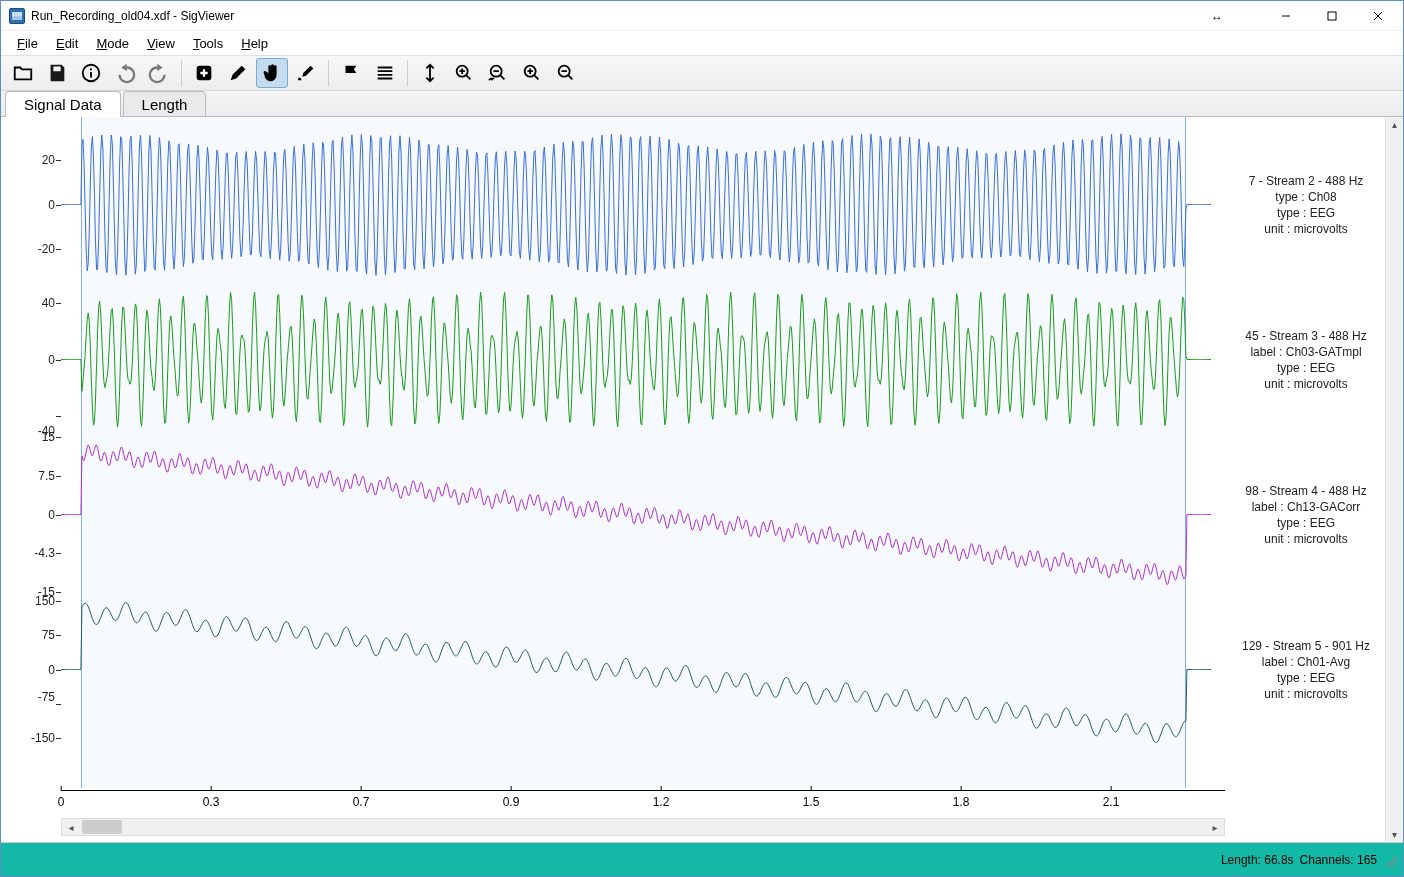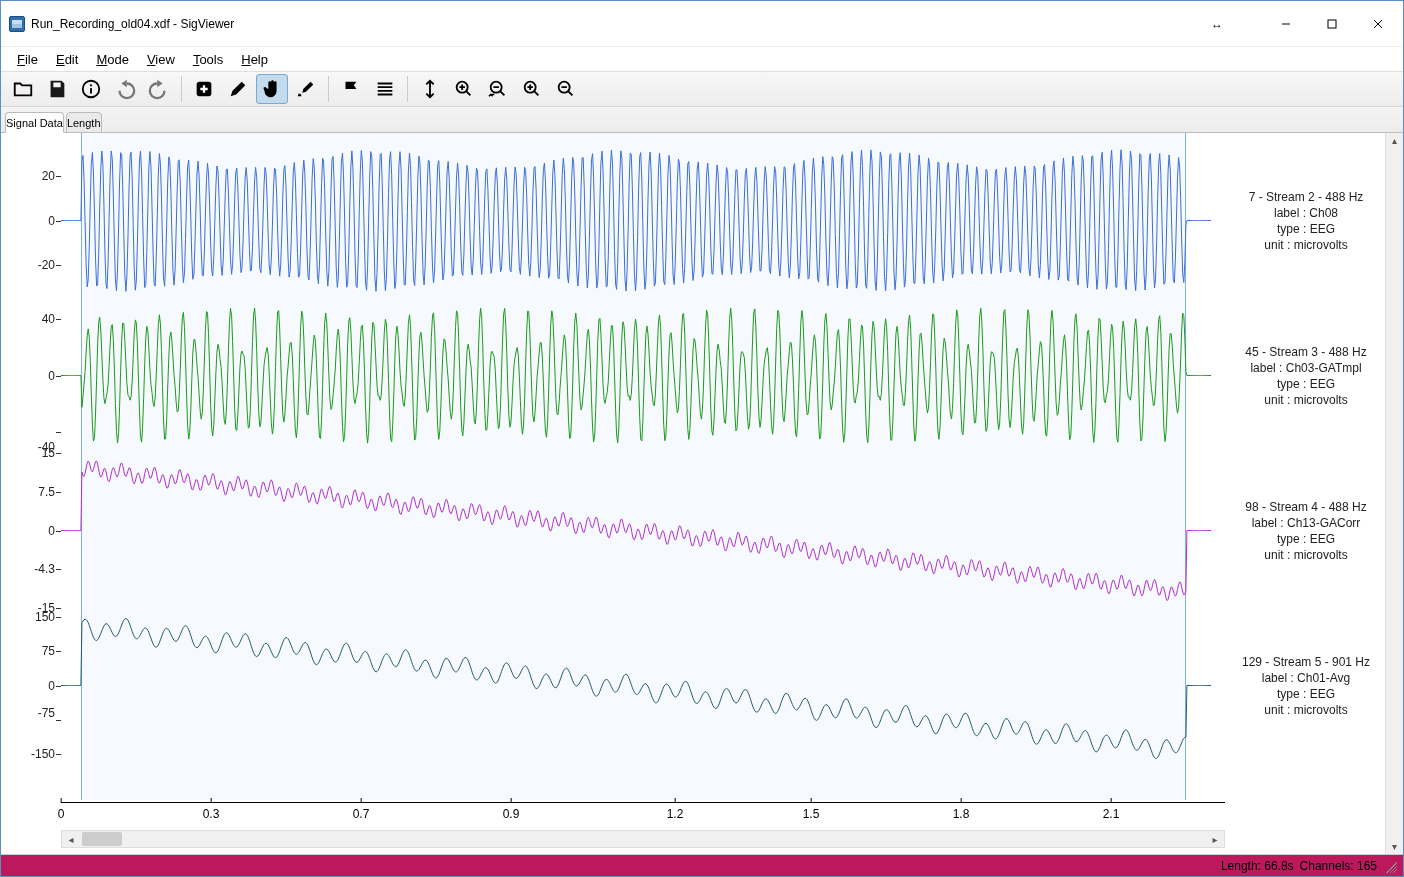--- a/index.html
+++ b/index.html
@@ -9,21 +9,21 @@
     background: #fff;
     width: 1404px;
     height: 877px;
     overflow: hidden;
     display: flex;
     flex-direction: column;
     border: 1px solid #5a8fc7;
   }
   
   .titlebar {
-    height: 46px;
+    height: 30px;
     background: #fff;
     display: flex;
     align-items: center;
     padding: 0 2px 0 8px;
     border-bottom: 1px solid #eee;
   }
   .titlebar .appicon {
     width: 16px; height: 16px;
     background: #2f6fb0;
     border: 1px solid #1a4d7a;
@@ -80,26 +80,26 @@
   
   .tabbar {
     height: 26px;
     background: linear-gradient(#f4f4f4,#ececec);
     border-bottom:1px solid #bbb;
     display:flex;
     align-items:flex-end;
     padding: 0 4px;
   }
   .tabbar .tab {
-    padding: 4px 0 3px;
+    padding: 4px 18px 3px;
     border:1px solid #bbb;
     border-top-left-radius:4px;
     border-top-right-radius:4px;
     margin-right: 2px;
-    font-size:11px;
+    font-size:15px;
     background:#eaeaea;
     position:relative;
     top:1px;
     margin-top:16px;
   }
   .tabbar .tab.active {
     background:#fff;
     border-bottom:1px solid #fff;
   }
 
@@ -142,23 +142,23 @@
     background:#f0f0f0; border:1px solid #ddd;
     display:flex;align-items:center;
   }
   .hscrollbar .arrow { width:18px;height:16px;display:flex;align-items:center;justify-content:center;font-size:10px;color:#555; }
   .hscrollbar .thumb { position:absolute; left:20px; width:40px; height:14px; top:1px; background:#cdcdcd; border-radius:2px; }
 
   .vscroll-col .varrow { font-size:10px;color:#555;}
 
   
   .statusbar {
-    height: 22px;
+    height: 34px;
     border-top:1px solid #ccc;
-    background:#be185d;
+    background:#14b8a6;
     display:flex;
     align-items:center;
     justify-content:flex-end;
     padding: 0 6px;
     font-size:12px;
     gap:6px;
   }
   .statusbar .grip {
     width:14px;height:14px;
     background:
@@ -359,21 +359,21 @@
         <svg width="1150" height="175" class="signal-svg" style="top: 320px;">
           <path d="M0.0 77.5 L1.0 77.5 L2.1 77.5 L3.1 77.5 L4.2 77.5 L5.2 77.5 L6.3 77.5 L7.3 77.5 L8.4 77.5 L9.4 77.5 L10.5 77.5 L11.5 77.5 L12.6 77.5 L13.6 77.5 L14.6 77.5 L15.7 77.5 L16.7 77.5 L17.8 77.5 L18.8 77.5 L19.9 77.5 L20.9 19.0 L22.0 22.7 L23.0 23.5 L24.1 20.5 L25.1 15.2 L26.2 10.2 L27.2 8.0 L28.3 9.7 L29.3 13.7 L30.3 17.6 L31.4 18.9 L32.4 16.6 L33.5 12.4 L34.5 8.7 L35.6 8.1 L36.6 11.2 L37.7 16.8 L38.7 21.9 L39.8 24.1 L40.8 22.8 L41.9 19.1 L42.9 15.9 L43.9 15.5 L45.0 18.5 L46.0 23.5 L47.1 27.7 L48.1 28.7 L49.2 26.0 L50.2 20.9 L51.3 16.3 L52.3 14.6 L53.4 16.4 L54.4 20.3 L55.5 23.5 L56.5 23.7 L57.6 20.4 L58.6 15.2 L59.6 11.0 L60.7 9.9 L61.7 12.7 L62.8 17.6 L63.8 22.0 L64.9 23.5 L65.9 21.5 L67.0 17.8 L68.0 14.9 L69.1 15.2 L70.1 19.0 L71.2 24.7 L72.2 29.4 L73.2 30.8 L74.3 28.5 L75.3 24.2 L76.4 20.6 L77.4 20.0 L78.5 22.6 L79.5 27.0 L80.6 30.2 L81.6 30.0 L82.7 26.3 L83.7 20.8 L84.8 16.3 L85.8 15.0 L86.9 17.4 L87.9 21.6 L88.9 25.0 L90.0 25.2 L91.0 22.2 L92.1 17.7 L93.1 14.5 L94.2 14.8 L95.2 18.7 L96.3 24.4 L97.3 28.9 L98.4 30.2 L99.4 28.1 L100.5 24.3 L101.5 21.7 L102.5 22.2 L103.6 26.0 L104.6 31.2 L105.7 34.9 L106.7 35.0 L107.8 31.6 L108.8 26.4 L109.9 22.4 L110.9 21.7 L112.0 24.3 L113.0 28.2 L114.1 30.8 L115.1 30.1 L116.2 26.0 L117.2 20.7 L118.2 17.0 L119.3 16.9 L120.3 20.4 L121.4 25.3 L122.4 29.1 L123.5 29.5 L124.5 26.8 L125.6 23.0 L126.6 20.7 L127.7 22.0 L128.7 26.5 L129.8 32.3 L130.8 36.3 L131.8 36.9 L132.9 33.9 L133.9 29.6 L135.0 26.7 L136.0 27.0 L137.1 30.4 L138.1 34.8 L139.2 37.4 L140.2 36.3 L141.3 31.9 L142.3 26.4 L143.4 22.6 L144.4 22.3 L145.5 25.3 L146.5 29.5 L147.5 32.1 L148.6 31.3 L149.6 27.6 L150.7 23.1 L151.7 20.5 L152.8 21.7 L153.8 26.3 L154.9 31.9 L155.9 35.7 L157.0 36.1 L158.0 33.3 L159.1 29.6 L160.1 27.7 L161.1 29.2 L162.2 33.7 L163.2 38.9 L164.3 41.9 L165.3 41.1 L166.4 37.0 L167.4 32.0 L168.5 28.8 L169.5 29.0 L170.6 32.2 L171.6 36.1 L172.7 38.0 L173.7 36.2 L174.7 31.6 L175.8 26.4 L176.8 23.4 L177.9 24.1 L178.9 28.1 L180.0 33.0 L181.0 35.9 L182.1 35.4 L183.1 32.1 L184.2 28.3 L185.2 26.8 L186.3 29.0 L187.3 34.1 L188.4 39.7 L189.4 43.1 L190.4 42.7 L191.5 39.2 L192.5 35.0 L193.6 33.0 L194.6 34.3 L195.7 38.3 L196.7 42.6 L197.8 44.4 L198.8 42.4 L199.9 37.5 L200.9 32.1 L202.0 29.1 L203.0 29.7 L204.0 33.2 L205.1 37.2 L206.1 39.0 L207.2 37.3 L208.2 33.0 L209.3 28.6 L210.3 26.8 L211.4 28.9 L212.4 33.9 L213.5 39.3 L214.5 42.3 L215.6 41.7 L216.6 38.5 L217.7 35.0 L218.7 33.9 L219.7 36.4 L220.8 41.4 L221.8 46.4 L222.9 48.6 L223.9 46.9 L225.0 42.5 L226.0 37.7 L227.1 35.4 L228.1 36.5 L229.2 40.2 L230.2 43.8 L231.3 44.8 L232.3 42.2 L233.3 37.1 L234.4 32.1 L235.4 29.9 L236.5 31.6 L237.5 36.0 L238.6 40.4 L239.6 42.5 L240.7 41.0 L241.7 37.3 L242.8 33.8 L243.8 33.1 L244.9 36.2 L245.9 41.7 L247.0 47.0 L248.0 49.5 L249.0 48.2 L250.1 44.4 L251.1 40.7 L252.2 39.5 L253.2 41.8 L254.3 46.2 L255.3 50.1 L256.4 51.1 L257.4 48.3 L258.5 43.0 L259.5 38.0 L260.6 35.9 L261.6 37.4 L262.6 41.2 L263.7 44.8 L264.7 45.6 L265.8 43.0 L266.8 38.3 L267.9 34.3 L268.9 33.4 L270.0 36.3 L271.0 41.6 L272.1 46.5 L273.1 48.6 L274.2 47.2 L275.2 43.6 L276.3 40.6 L277.3 40.4 L278.3 43.8 L279.4 49.1 L280.4 53.7 L281.5 55.0 L282.5 52.6 L283.6 47.9 L284.6 43.6 L285.7 42.2 L286.7 44.2 L287.8 48.2 L288.8 51.4 L289.9 51.5 L290.9 48.0 L291.9 42.6 L293.0 38.1 L294.0 36.8 L295.1 39.2 L296.1 43.8 L297.2 47.8 L298.2 48.8 L299.3 46.5 L300.3 42.5 L301.4 39.5 L302.4 39.7 L303.5 43.5 L304.5 49.3 L305.6 54.1 L306.6 55.7 L307.6 53.7 L308.7 49.7 L309.7 46.5 L310.8 46.3 L311.8 49.4 L312.9 54.1 L313.9 57.5 L315.0 57.6 L316.0 54.0 L317.1 48.6 L318.1 44.1 L319.2 42.9 L320.2 45.2 L321.2 49.2 L322.3 52.2 L323.3 52.0 L324.4 48.6 L325.4 43.7 L326.5 40.2 L327.5 40.2 L328.6 43.8 L329.6 49.2 L330.7 53.6 L331.7 54.7 L332.8 52.5 L333.8 48.8 L334.8 46.3 L335.9 47.1 L336.9 51.3 L338.0 56.8 L339.0 60.8 L340.1 61.3 L341.1 58.1 L342.2 53.3 L343.2 49.7 L344.3 49.3 L345.3 52.1 L346.4 56.2 L347.4 58.7 L348.5 57.9 L349.5 53.7 L350.5 48.2 L351.6 44.2 L352.6 43.8 L353.7 47.0 L354.7 51.6 L355.8 54.9 L356.8 54.9 L357.9 51.9 L358.9 47.7 L360.0 45.3 L361.0 46.5 L362.1 51.1 L363.1 56.8 L364.1 61.0 L365.2 61.7 L366.2 59.0 L367.3 55.0 L368.3 52.5 L369.4 53.2 L370.4 57.1 L371.5 61.8 L372.5 64.7 L373.6 63.8 L374.6 59.6 L375.7 54.2 L376.7 50.4 L377.8 50.1 L378.8 53.1 L379.8 57.1 L380.9 59.3 L381.9 58.2 L383.0 54.1 L384.0 49.2 L385.1 46.3 L386.1 47.2 L387.2 51.5 L388.2 56.8 L389.3 60.4 L390.3 60.6 L391.4 57.7 L392.4 54.0 L393.4 52.3 L394.5 54.1 L395.5 58.9 L396.6 64.3 L397.6 67.7 L398.7 67.2 L399.7 63.5 L400.8 58.8 L401.8 56.0 L402.9 56.6 L403.9 60.0 L405.0 64.0 L406.0 65.9 L407.1 64.1 L408.1 59.3 L409.1 53.8 L410.2 50.6 L411.2 51.1 L412.3 54.8 L413.3 59.3 L414.4 61.7 L415.4 60.8 L416.5 57.2 L417.5 53.1 L418.6 51.5 L419.6 53.5 L420.7 58.6 L421.7 64.3 L422.7 67.7 L423.8 67.4 L424.8 64.2 L425.9 60.4 L426.9 58.7 L428.0 60.5 L429.0 64.9 L430.1 69.5 L431.1 71.6 L432.2 69.8 L433.2 65.1 L434.3 59.9 L435.3 57.0 L436.4 57.6 L437.4 61.1 L438.4 64.8 L439.5 66.3 L440.5 64.2 L441.6 59.5 L442.6 54.8 L443.7 52.7 L444.7 54.5 L445.8 59.2 L446.8 64.2 L447.9 67.0 L448.9 66.2 L450.0 62.9 L451.0 59.4 L452.0 58.5 L453.1 61.2 L454.1 66.5 L455.2 71.8 L456.2 74.3 L457.3 73.0 L458.3 68.9 L459.4 64.5 L460.4 62.5 L461.5 64.0 L462.5 68.0 L463.6 71.7 L464.6 72.7 L465.7 70.0 L466.7 64.8 L467.7 59.7 L468.8 57.3 L469.8 58.7 L470.9 62.7 L471.9 66.8 L473.0 68.4 L474.0 66.5 L475.1 62.4 L476.1 58.7 L477.2 57.8 L478.2 60.8 L479.3 66.3 L480.3 71.6 L481.3 74.1 L482.4 73.0 L483.4 69.4 L484.5 65.9 L485.5 65.2 L486.6 67.8 L487.6 72.7 L488.7 77.0 L489.7 78.2 L490.8 75.6 L491.8 70.6 L492.9 65.8 L493.9 63.8 L494.9 65.3 L496.0 69.1 L497.0 72.4 L498.1 73.0 L499.1 70.0 L500.2 65.0 L501.2 60.6 L502.3 59.4 L503.3 62.0 L504.4 66.9 L505.4 71.5 L506.5 73.4 L507.5 71.7 L508.6 68.0 L509.6 65.0 L510.6 65.0 L511.7 68.6 L512.7 74.2 L513.8 79.0 L514.8 80.7 L515.9 78.5 L516.9 74.2 L518.0 70.3 L519.0 69.3 L520.1 71.7 L521.1 75.9 L522.2 79.2 L523.2 79.3 L524.2 75.8 L525.3 70.3 L526.3 65.7 L527.4 64.2 L528.4 66.4 L529.5 70.6 L530.5 74.2 L531.6 74.8 L532.6 72.1 L533.7 67.7 L534.7 64.4 L535.8 64.5 L536.8 68.2 L537.9 73.9 L538.9 78.6 L539.9 80.3 L541.0 78.3 L542.0 74.5 L543.1 71.7 L544.1 71.9 L545.2 75.4 L546.2 80.5 L547.3 84.3 L548.3 84.6 L549.4 81.3 L550.4 76.1 L551.5 71.9 L552.5 70.8 L553.5 73.1 L554.6 77.1 L555.6 79.9 L556.7 79.5 L557.7 75.7 L558.8 70.5 L559.8 66.6 L560.9 66.3 L561.9 69.6 L563.0 74.6 L564.0 78.6 L565.1 79.5 L566.1 77.0 L567.2 73.2 L568.2 70.8 L569.2 71.7 L570.3 76.0 L571.3 81.8 L572.4 86.0 L573.4 86.8 L574.5 84.0 L575.5 79.5 L576.6 76.3 L577.6 76.3 L578.7 79.5 L579.7 83.8 L580.8 86.5 L581.8 85.7 L582.8 81.5 L583.9 75.9 L584.9 71.9 L586.0 71.3 L587.0 74.2 L588.1 78.5 L589.1 81.4 L590.2 81.0 L591.2 77.5 L592.3 73.1 L593.3 70.4 L594.4 71.3 L595.4 75.7 L596.5 81.4 L597.5 85.5 L598.5 86.2 L599.6 83.6 L600.6 79.8 L601.7 77.6 L602.7 78.8 L603.8 83.0 L604.8 88.1 L605.9 91.3 L606.9 90.8 L608.0 86.8 L609.0 81.7 L610.1 78.2 L611.1 78.0 L612.1 81.0 L613.2 85.0 L614.2 87.1 L615.3 85.7 L616.3 81.2 L617.4 76.0 L618.4 72.8 L619.5 73.4 L620.5 77.3 L621.6 82.3 L622.6 85.5 L623.7 85.4 L624.7 82.3 L625.8 78.5 L626.8 76.8 L627.8 78.7 L628.9 83.6 L629.9 89.3 L631.0 92.8 L632.0 92.7 L633.1 89.3 L634.1 85.0 L635.2 82.6 L636.2 83.5 L637.3 87.3 L638.3 91.6 L639.4 93.6 L640.4 91.9 L641.4 87.1 L642.5 81.6 L643.5 78.3 L644.6 78.7 L645.6 82.1 L646.7 86.2 L647.7 88.3 L648.8 87.0 L649.8 82.9 L650.9 78.5 L651.9 76.6 L653.0 78.4 L654.0 83.4 L655.1 88.9 L656.1 92.2 L657.1 91.9 L658.2 88.8 L659.2 85.2 L660.3 83.8 L661.3 85.9 L662.4 90.7 L663.4 95.7 L664.5 98.1 L665.5 96.7 L666.6 92.3 L667.6 87.4 L668.7 84.7 L669.7 85.5 L670.7 89.0 L671.8 92.7 L672.8 94.0 L673.9 91.7 L674.9 86.7 L676.0 81.7 L677.0 79.3 L678.1 80.8 L679.1 85.1 L680.2 89.8 L681.2 92.2 L682.3 91.1 L683.3 87.5 L684.3 83.9 L685.4 83.0 L686.4 85.8 L687.5 91.2 L688.5 96.6 L689.6 99.4 L690.6 98.3 L691.7 94.5 L692.7 90.6 L693.8 89.0 L694.8 91.0 L695.9 95.2 L696.9 99.2 L698.0 100.4 L699.0 97.8 L700.0 92.6 L701.1 87.5 L702.1 85.0 L703.2 86.3 L704.2 90.1 L705.3 93.8 L706.3 95.0 L707.4 92.7 L708.4 88.2 L709.5 84.1 L710.5 83.0 L711.6 85.7 L712.6 91.0 L713.6 96.1 L714.7 98.6 L715.7 97.4 L716.8 93.9 L717.8 90.7 L718.9 90.2 L719.9 93.3 L721.0 98.5 L722.0 103.1 L723.1 104.7 L724.1 102.4 L725.2 97.7 L726.2 93.2 L727.3 91.4 L728.3 93.2 L729.3 97.0 L730.4 100.4 L731.4 100.7 L732.5 97.5 L733.5 92.2 L734.6 87.6 L735.6 86.1 L736.7 88.3 L737.7 92.9 L738.8 97.1 L739.8 98.6 L740.9 96.6 L741.9 92.7 L742.9 89.5 L744.0 89.5 L745.0 93.1 L746.1 98.8 L747.1 103.8 L748.2 105.7 L749.2 103.8 L750.3 99.8 L751.3 96.3 L752.4 95.7 L753.4 98.5 L754.5 103.1 L755.5 106.7 L756.6 107.0 L757.6 103.6 L758.6 98.2 L759.7 93.5 L760.7 92.0 L761.8 94.0 L762.8 98.1 L763.9 101.3 L764.9 101.5 L766.0 98.4 L767.0 93.6 L768.1 90.0 L769.1 89.7 L770.2 93.2 L771.2 98.7 L772.2 103.3 L773.3 104.7 L774.3 102.8 L775.4 99.1 L776.4 96.4 L777.5 96.9 L778.5 100.7 L779.6 106.2 L780.6 110.3 L781.7 111.0 L782.7 108.0 L783.8 103.1 L784.8 99.2 L785.9 98.4 L786.9 101.0 L787.9 105.0 L789.0 107.8 L790.0 107.2 L791.1 103.2 L792.1 97.8 L793.2 93.7 L794.2 93.0 L795.3 96.0 L796.3 100.7 L797.4 104.3 L798.4 104.7 L799.5 102.0 L800.5 97.9 L801.5 95.3 L802.6 96.2 L803.6 100.6 L804.7 106.4 L805.7 110.8 L806.8 111.7 L807.8 109.2 L808.9 105.1 L809.9 102.3 L811.0 102.7 L812.0 106.3 L813.1 110.9 L814.1 113.9 L815.2 113.3 L816.2 109.2 L817.2 103.7 L818.3 99.7 L819.3 99.2 L820.4 101.9 L821.4 106.0 L822.5 108.5 L823.5 107.8 L824.6 103.9 L825.6 99.0 L826.7 96.0 L827.7 96.7 L828.8 100.8 L829.8 106.3 L830.8 110.1 L831.9 110.7 L832.9 108.0 L834.0 104.3 L835.0 102.3 L836.1 103.8 L837.1 108.3 L838.2 113.8 L839.2 117.3 L840.3 117.0 L841.3 113.4 L842.4 108.6 L843.4 105.5 L844.4 105.7 L845.5 108.9 L846.5 112.9 L847.6 115.0 L848.6 113.5 L849.7 108.8 L850.7 103.4 L851.8 100.0 L852.8 100.3 L853.9 103.8 L854.9 108.4 L856.0 111.2 L857.0 110.7 L858.1 107.3 L859.1 103.2 L860.1 101.4 L861.2 103.2 L862.2 108.2 L863.3 113.9 L864.3 117.5 L865.4 117.5 L866.4 114.4 L867.5 110.5 L868.5 108.4 L869.6 109.8 L870.6 114.0 L871.7 118.6 L872.7 120.9 L873.7 119.4 L874.8 114.8 L875.8 109.4 L876.9 106.2 L877.9 106.6 L879.0 109.9 L880.0 113.8 L881.1 115.5 L882.1 113.8 L883.2 109.3 L884.2 104.6 L885.3 102.3 L886.3 103.9 L887.4 108.5 L888.4 113.7 L889.4 116.8 L890.5 116.4 L891.5 113.2 L892.6 109.6 L893.6 108.5 L894.7 110.9 L895.7 116.0 L896.8 121.2 L897.8 124.0 L898.9 122.9 L899.9 118.8 L901.0 114.3 L902.0 111.9 L903.0 113.1 L904.1 116.8 L905.1 120.7 L906.2 121.9 L907.2 119.5 L908.3 114.4 L909.3 109.2 L910.4 106.5 L911.4 107.7 L912.5 111.7 L913.5 116.0 L914.6 118.0 L915.6 116.4 L916.7 112.5 L917.7 108.7 L918.7 107.7 L919.8 110.4 L920.8 115.8 L921.9 121.2 L922.9 124.0 L924.0 123.1 L925.0 119.6 L926.1 116.0 L927.1 114.8 L928.2 117.2 L929.2 121.9 L930.3 126.2 L931.3 127.7 L932.3 125.3 L933.4 120.3 L934.4 115.3 L935.5 112.9 L936.5 114.2 L937.6 117.9 L938.6 121.4 L939.7 122.3 L940.7 119.6 L941.8 114.7 L942.8 110.3 L943.9 108.9 L944.9 111.3 L946.0 116.2 L947.0 121.1 L948.0 123.2 L949.1 121.9 L950.1 118.3 L951.2 115.2 L952.2 114.9 L953.3 118.1 L954.3 123.6 L955.4 128.6 L956.4 130.4 L957.5 128.5 L958.5 124.1 L959.6 120.0 L960.6 118.7 L961.6 120.7 L962.7 124.8 L963.7 128.2 L964.8 128.6 L965.8 125.4 L966.9 119.9 L967.9 115.1 L969.0 113.4 L970.0 115.4 L971.1 119.6 L972.1 123.4 L973.2 124.4 L974.2 122.0 L975.3 117.8 L976.3 114.4 L977.3 114.2 L978.4 117.7 L979.4 123.4 L980.5 128.4 L981.5 130.3 L982.6 128.6 L983.6 124.8 L984.7 121.7 L985.7 121.5 L986.8 124.7 L987.8 129.7 L988.9 133.6 L989.9 134.1 L990.9 131.0 L992.0 125.8 L993.0 121.3 L994.1 119.9 L995.1 122.0 L996.2 125.9 L997.2 128.9 L998.3 128.8 L999.3 125.3 L1000.4 120.2 L1001.4 116.2 L1002.5 115.7 L1003.5 118.8 L1004.5 123.9 L1005.6 128.2 L1006.6 129.4 L1007.7 127.3 L1008.7 123.5 L1009.8 120.9 L1010.8 121.5 L1011.9 125.6 L1012.9 131.3 L1014.0 135.7 L1015.0 136.7 L1016.1 134.0 L1017.1 129.5 L1018.2 126.0 L1019.2 125.6 L1020.2 128.5 L1021.3 132.7 L1022.3 135.6 L1023.4 135.1 L1024.4 131.1 L1025.5 125.5 L1026.5 121.2 L1027.6 120.4 L1028.6 123.1 L1029.7 127.5 L1030.7 130.7 L1031.8 130.7 L1032.8 127.5 L1033.8 123.1 L1034.9 120.3 L1035.9 121.0 L1037.0 125.2 L1038.0 131.0 L1039.1 135.3 L1040.1 136.3 L1041.2 133.8 L1042.2 130.0 L1043.3 127.6 L1044.3 128.4 L1045.4 132.3 L1046.4 137.4 L1047.5 140.7 L1048.5 140.4 L1049.5 136.6 L1050.6 131.3 L1051.6 127.5 L1052.7 127.1 L1053.7 129.9 L1054.8 133.8 L1055.8 136.2 L1056.9 135.1 L1057.9 130.9 L1059.0 125.7 L1060.0 122.4 L1061.1 122.7 L1062.1 126.5 L1063.1 131.6 L1064.2 135.1 L1065.2 135.4 L1066.3 132.5 L1067.3 128.7 L1068.4 126.8 L1069.4 128.4 L1070.5 133.1 L1071.5 138.8 L1072.6 142.5 L1073.6 142.6 L1074.7 139.3 L1075.7 134.9 L1076.8 132.2 L1077.8 132.8 L1078.8 136.3 L1079.9 140.6 L1080.9 142.8 L1082.0 141.3 L1083.0 136.7 L1084.1 131.2 L1085.1 127.6 L1086.2 127.7 L1087.2 131.0 L1088.3 135.3 L1089.3 137.7 L1090.4 136.7 L1091.4 132.9 L1092.4 128.5 L1093.5 126.4 L1094.5 128.0 L1095.6 132.8 L1096.6 138.4 L1097.7 142.0 L1098.7 142.0 L1099.8 139.0 L1100.8 135.3 L1101.9 133.7 L1102.9 135.5 L1104.0 140.0 L1105.0 145.0 L1106.1 147.6 L1107.1 146.4 L1108.1 142.0 L1109.2 137.0 L1110.2 134.0 L1111.3 134.5 L1112.3 137.8 L1113.4 141.6 L1114.4 143.2 L1115.5 141.2 L1116.5 136.4 L1117.6 131.4 L1118.6 128.8 L1119.7 130.0 L1120.7 134.3 L1121.7 139.1 L1122.8 141.9 L1123.8 141.1 L1124.9 137.7 L1125.9 77.5 L1127.0 77.5 L1128.0 77.5 L1129.1 77.5 L1130.1 77.5 L1131.2 77.5 L1132.2 77.5 L1133.3 77.5 L1134.3 77.5 L1135.4 77.5 L1136.4 77.5 L1137.4 77.5 L1138.5 77.5 L1139.5 77.5 L1140.6 77.5 L1141.6 77.5 L1142.7 77.5 L1143.7 77.5 L1144.8 77.5 L1145.8 77.5 L1146.9 77.5 L1147.9 77.5 L1149.0 77.5 L1150.0 77.5 " fill="none" stroke="#b030d0" stroke-width="1"></path>
         </svg>
         <svg width="1150" height="175" class="signal-svg" style="top: 475px;">
           <path d="M0.0 77.5 L1.0 77.5 L2.1 77.5 L3.1 77.5 L4.2 77.5 L5.2 77.5 L6.3 77.5 L7.3 77.5 L8.4 77.5 L9.4 77.5 L10.5 77.5 L11.5 77.5 L12.6 77.5 L13.6 77.5 L14.6 77.5 L15.7 77.5 L16.7 77.5 L17.8 77.5 L18.8 77.5 L19.9 77.5 L20.9 14.7 L22.0 13.0 L23.0 11.7 L24.1 11.2 L25.1 11.5 L26.2 12.7 L27.2 14.6 L28.3 17.3 L29.3 20.3 L30.3 23.5 L31.4 26.6 L32.4 29.2 L33.5 31.2 L34.5 32.3 L35.6 32.5 L36.6 31.8 L37.7 30.2 L38.7 28.0 L39.8 25.4 L40.8 22.7 L41.9 20.1 L42.9 18.0 L43.9 16.5 L45.0 15.7 L46.0 15.8 L47.1 16.8 L48.1 18.3 L49.2 20.4 L50.2 22.7 L51.3 24.8 L52.3 26.7 L53.4 28.0 L54.4 28.5 L55.5 28.2 L56.5 27.0 L57.6 25.1 L58.6 22.6 L59.6 19.8 L60.7 17.0 L61.7 14.4 L62.8 12.3 L63.8 10.9 L64.9 10.5 L65.9 11.0 L67.0 12.3 L68.0 14.5 L69.1 17.2 L70.1 20.3 L71.2 23.3 L72.2 26.1 L73.2 28.4 L74.3 30.0 L75.3 30.8 L76.4 30.7 L77.4 29.8 L78.5 28.3 L79.5 26.4 L80.6 24.4 L81.6 22.5 L82.7 21.0 L83.7 20.1 L84.8 20.1 L85.8 20.8 L86.9 22.4 L87.9 24.6 L88.9 27.4 L90.0 30.3 L91.0 33.2 L92.1 35.8 L93.1 37.8 L94.2 38.9 L95.2 39.2 L96.3 38.5 L97.3 37.0 L98.4 34.7 L99.4 31.9 L100.5 29.0 L101.5 26.1 L102.5 23.6 L103.6 21.7 L104.6 20.6 L105.7 20.3 L106.7 20.9 L107.8 22.2 L108.8 24.1 L109.9 26.3 L110.9 28.6 L112.0 30.7 L113.0 32.3 L114.1 33.2 L115.1 33.3 L116.2 32.6 L117.2 31.2 L118.2 29.1 L119.3 26.6 L120.3 24.0 L121.4 21.5 L122.4 19.5 L123.5 18.2 L124.5 17.7 L125.6 18.1 L126.6 19.4 L127.7 21.6 L128.7 24.3 L129.8 27.5 L130.8 30.8 L131.8 33.9 L132.9 36.5 L133.9 38.4 L135.0 39.5 L136.0 39.7 L137.1 39.1 L138.1 37.8 L139.2 35.9 L140.2 33.8 L141.3 31.7 L142.3 29.9 L143.4 28.7 L144.4 28.1 L145.5 28.4 L146.5 29.5 L147.5 31.3 L148.6 33.6 L149.6 36.3 L150.7 38.9 L151.7 41.4 L152.8 43.3 L153.8 44.5 L154.9 44.8 L155.9 44.2 L157.0 42.8 L158.0 40.5 L159.1 37.7 L160.1 34.7 L161.1 31.6 L162.2 28.9 L163.2 26.7 L164.3 25.3 L165.3 24.7 L166.4 25.0 L167.4 26.2 L168.5 28.0 L169.5 30.3 L170.6 32.8 L171.6 35.1 L172.7 37.1 L173.7 38.5 L174.7 39.2 L175.8 39.0 L176.8 38.0 L177.9 36.4 L178.9 34.3 L180.0 32.0 L181.0 29.7 L182.1 27.7 L183.1 26.4 L184.2 25.8 L185.2 26.1 L186.3 27.3 L187.3 29.3 L188.4 32.1 L189.4 35.2 L190.4 38.6 L191.5 41.8 L192.5 44.6 L193.6 46.8 L194.6 48.1 L195.7 48.5 L196.7 48.1 L197.8 46.8 L198.8 45.0 L199.9 42.7 L200.9 40.4 L202.0 38.2 L203.0 36.5 L204.0 35.5 L205.1 35.2 L206.1 35.7 L207.2 37.0 L208.2 38.9 L209.3 41.2 L210.3 43.7 L211.4 46.0 L212.4 47.9 L213.5 49.2 L214.5 49.7 L215.6 49.2 L216.6 47.9 L217.7 45.8 L218.7 43.2 L219.7 40.1 L220.8 37.1 L221.8 34.2 L222.9 31.9 L223.9 30.3 L225.0 29.6 L226.0 29.7 L227.1 30.8 L228.1 32.6 L229.2 35.0 L230.2 37.7 L231.3 40.4 L232.3 42.8 L233.3 44.6 L234.4 45.8 L235.4 46.2 L236.5 45.8 L237.5 44.6 L238.6 42.9 L239.6 40.8 L240.7 38.7 L241.7 36.8 L242.8 35.4 L243.8 34.6 L244.9 34.7 L245.9 35.7 L247.0 37.5 L248.0 40.0 L249.0 43.1 L250.1 46.3 L251.1 49.5 L252.2 52.4 L253.2 54.7 L254.3 56.1 L255.3 56.7 L256.4 56.3 L257.4 55.1 L258.5 53.1 L259.5 50.7 L260.6 48.1 L261.6 45.6 L262.6 43.5 L263.7 41.9 L264.7 41.1 L265.8 41.1 L266.8 41.9 L267.9 43.4 L268.9 45.4 L270.0 47.7 L271.0 50.0 L272.1 51.9 L273.1 53.4 L274.2 54.1 L275.2 53.9 L276.3 52.9 L277.3 51.1 L278.3 48.7 L279.4 45.8 L280.4 42.9 L281.5 40.1 L282.5 37.7 L283.6 36.0 L284.6 35.2 L285.7 35.3 L286.7 36.4 L287.8 38.2 L288.8 40.7 L289.9 43.6 L290.9 46.5 L291.9 49.3 L293.0 51.6 L294.0 53.3 L295.1 54.2 L296.1 54.2 L297.2 53.5 L298.2 52.1 L299.3 50.3 L300.3 48.2 L301.4 46.3 L302.4 44.7 L303.5 43.7 L304.5 43.5 L305.6 44.1 L306.6 45.6 L307.6 47.8 L308.7 50.5 L309.7 53.6 L310.8 56.7 L311.8 59.5 L312.9 61.7 L313.9 63.2 L315.0 63.9 L316.0 63.5 L317.1 62.3 L318.1 60.3 L319.2 57.8 L320.2 55.0 L321.2 52.1 L322.3 49.6 L323.3 47.6 L324.4 46.3 L325.4 45.9 L326.5 46.3 L327.5 47.4 L328.6 49.2 L329.6 51.4 L330.7 53.6 L331.7 55.7 L332.8 57.4 L333.8 58.4 L334.8 58.7 L335.9 58.1 L336.9 56.7 L338.0 54.6 L339.0 52.1 L340.1 49.3 L341.1 46.7 L342.2 44.4 L343.2 42.7 L344.3 41.9 L345.3 41.9 L346.4 42.9 L347.4 44.8 L348.5 47.3 L349.5 50.3 L350.5 53.5 L351.6 56.6 L352.6 59.3 L353.7 61.4 L354.7 62.7 L355.8 63.1 L356.8 62.7 L357.9 61.6 L358.9 59.9 L360.0 57.8 L361.0 55.8 L362.1 54.0 L363.1 52.7 L364.1 52.1 L365.2 52.2 L366.2 53.2 L367.3 55.0 L368.3 57.4 L369.4 60.1 L370.4 62.9 L371.5 65.6 L372.5 67.8 L373.6 69.3 L374.6 70.0 L375.7 69.7 L376.7 68.5 L377.8 66.5 L378.8 64.0 L379.8 61.0 L380.9 58.0 L381.9 55.1 L383.0 52.8 L384.0 51.2 L385.1 50.4 L386.1 50.5 L387.2 51.4 L388.2 53.0 L389.3 55.1 L390.3 57.5 L391.4 59.8 L392.4 61.8 L393.4 63.2 L394.5 63.9 L395.5 63.8 L396.6 62.9 L397.6 61.3 L398.7 59.2 L399.7 56.7 L400.8 54.3 L401.8 52.1 L402.9 50.5 L403.9 49.6 L405.0 49.6 L406.0 50.5 L407.1 52.3 L408.1 54.8 L409.1 57.8 L410.2 61.1 L411.2 64.4 L412.3 67.3 L413.3 69.7 L414.4 71.3 L415.4 72.0 L416.5 71.8 L417.5 70.8 L418.6 69.2 L419.6 67.1 L420.7 64.9 L421.7 62.8 L422.7 61.1 L423.8 60.0 L424.8 59.6 L425.9 60.1 L426.9 61.4 L428.0 63.3 L429.0 65.6 L430.1 68.2 L431.1 70.7 L432.2 72.8 L433.2 74.4 L434.3 75.1 L435.3 75.0 L436.4 73.9 L437.4 72.1 L438.4 69.5 L439.5 66.5 L440.5 63.4 L441.6 60.5 L442.6 58.0 L443.7 56.1 L444.7 55.1 L445.8 54.9 L446.8 55.7 L447.9 57.3 L448.9 59.4 L450.0 61.9 L451.0 64.5 L452.0 66.8 L453.1 68.7 L454.1 69.9 L455.2 70.4 L456.2 70.0 L457.3 68.9 L458.3 67.2 L459.4 65.1 L460.4 62.8 L461.5 60.8 L462.5 59.1 L463.6 58.2 L464.6 58.0 L465.7 58.7 L466.7 60.4 L467.7 62.7 L468.8 65.7 L469.8 69.0 L470.9 72.3 L471.9 75.3 L473.0 77.8 L474.0 79.6 L475.1 80.5 L476.1 80.4 L477.2 79.5 L478.2 77.9 L479.3 75.7 L480.3 73.2 L481.3 70.8 L482.4 68.7 L483.4 67.1 L484.5 66.2 L485.5 66.1 L486.6 66.9 L487.6 68.3 L488.7 70.3 L489.7 72.6 L490.8 75.0 L491.8 77.1 L492.9 78.7 L493.9 79.6 L494.9 79.7 L496.0 78.8 L497.0 77.2 L498.1 74.8 L499.1 72.0 L500.2 69.0 L501.2 66.0 L502.3 63.4 L503.3 61.5 L504.4 60.3 L505.4 60.1 L506.5 60.8 L507.5 62.3 L508.6 64.5 L509.6 67.2 L510.6 70.0 L511.7 72.8 L512.7 75.1 L513.8 76.8 L514.8 77.8 L515.9 78.0 L516.9 77.3 L518.0 76.0 L519.0 74.2 L520.1 72.1 L521.1 70.1 L522.2 68.4 L523.2 67.3 L524.2 66.9 L525.3 67.3 L526.3 68.7 L527.4 70.8 L528.4 73.5 L529.5 76.6 L530.5 79.8 L531.6 82.8 L532.6 85.3 L533.7 87.1 L534.7 88.1 L535.8 88.2 L536.8 87.3 L537.9 85.6 L538.9 83.3 L539.9 80.6 L541.0 77.9 L542.0 75.4 L543.1 73.3 L544.1 72.0 L545.2 71.4 L546.2 71.6 L547.3 72.7 L548.3 74.4 L549.4 76.5 L550.4 78.7 L551.5 80.9 L552.5 82.7 L553.5 83.8 L554.6 84.2 L555.6 83.7 L556.7 82.4 L557.7 80.4 L558.8 77.8 L559.8 75.0 L560.9 72.2 L561.9 69.7 L563.0 67.7 L564.0 66.5 L565.1 66.2 L566.1 66.8 L567.2 68.4 L568.2 70.6 L569.2 73.4 L570.3 76.5 L571.3 79.6 L572.4 82.3 L573.4 84.5 L574.5 85.9 L575.5 86.5 L576.6 86.3 L577.6 85.3 L578.7 83.7 L579.7 81.7 L580.8 79.7 L581.8 77.9 L582.8 76.5 L583.9 75.8 L584.9 75.8 L586.0 76.7 L587.0 78.4 L588.1 80.8 L589.1 83.6 L590.2 86.6 L591.2 89.4 L592.3 91.9 L593.3 93.7 L594.4 94.7 L595.4 94.8 L596.5 94.0 L597.5 92.3 L598.5 89.9 L599.6 87.1 L600.6 84.2 L601.7 81.3 L602.7 78.9 L603.8 77.1 L604.8 76.1 L605.9 76.0 L606.9 76.7 L608.0 78.2 L609.0 80.1 L610.1 82.4 L611.1 84.7 L612.1 86.7 L613.2 88.2 L614.2 89.0 L615.3 89.0 L616.3 88.1 L617.4 86.5 L618.4 84.4 L619.5 81.8 L620.5 79.2 L621.6 76.8 L622.6 74.9 L623.7 73.7 L624.7 73.4 L625.8 73.9 L626.8 75.4 L627.8 77.7 L628.9 80.6 L629.9 83.8 L631.0 87.0 L632.0 90.1 L633.1 92.6 L634.1 94.4 L635.2 95.3 L636.2 95.4 L637.3 94.6 L638.3 93.2 L639.4 91.3 L640.4 89.1 L641.4 87.1 L642.5 85.4 L643.5 84.2 L644.6 83.8 L645.6 84.2 L646.7 85.4 L647.7 87.3 L648.8 89.7 L649.8 92.4 L650.9 95.1 L651.9 97.5 L653.0 99.3 L654.0 100.3 L655.1 100.5 L656.1 99.7 L657.1 98.1 L658.2 95.8 L659.2 92.9 L660.3 89.8 L661.3 86.8 L662.4 84.2 L663.4 82.1 L664.5 80.8 L665.5 80.4 L666.6 80.9 L667.6 82.2 L668.7 84.1 L669.7 86.4 L670.7 88.9 L671.8 91.2 L672.8 93.1 L673.9 94.4 L674.9 94.9 L676.0 94.6 L677.0 93.5 L678.1 91.8 L679.1 89.6 L680.2 87.3 L681.2 85.0 L682.3 83.2 L683.3 81.9 L684.3 81.5 L685.4 81.9 L686.4 83.3 L687.5 85.5 L688.5 88.3 L689.6 91.5 L690.6 94.9 L691.7 98.0 L692.7 100.7 L693.8 102.8 L694.8 103.9 L695.9 104.2 L696.9 103.6 L698.0 102.2 L699.0 100.3 L700.0 98.0 L701.1 95.7 L702.1 93.6 L703.2 92.0 L704.2 91.0 L705.3 90.9 L706.3 91.6 L707.4 93.0 L708.4 95.0 L709.5 97.3 L710.5 99.8 L711.6 102.1 L712.6 103.9 L713.6 105.0 L714.7 105.4 L715.7 104.8 L716.8 103.3 L717.8 101.1 L718.9 98.4 L719.9 95.3 L721.0 92.2 L722.0 89.5 L723.1 87.3 L724.1 85.8 L725.2 85.2 L726.2 85.6 L727.3 86.8 L728.3 88.7 L729.3 91.2 L730.4 93.9 L731.4 96.5 L732.5 98.8 L733.5 100.6 L734.6 101.6 L735.6 101.9 L736.7 101.3 L737.7 100.0 L738.8 98.2 L739.8 96.1 L740.9 94.0 L741.9 92.2 L742.9 90.9 L744.0 90.3 L745.0 90.5 L746.1 91.6 L747.1 93.6 L748.2 96.2 L749.2 99.3 L750.3 102.6 L751.3 105.8 L752.4 108.5 L753.4 110.7 L754.5 112.0 L755.5 112.4 L756.6 111.8 L757.6 110.5 L758.6 108.4 L759.7 106.0 L760.7 103.4 L761.8 100.9 L762.8 98.8 L763.9 97.4 L764.9 96.7 L766.0 96.9 L767.0 97.8 L768.1 99.4 L769.1 101.5 L770.2 103.8 L771.2 106.0 L772.2 107.9 L773.3 109.2 L774.3 109.8 L775.4 109.5 L776.4 108.3 L777.5 106.4 L778.5 103.9 L779.6 101.0 L780.6 98.0 L781.7 95.3 L782.7 93.0 L783.8 91.5 L784.8 90.9 L785.9 91.1 L786.9 92.3 L787.9 94.3 L789.0 96.9 L790.0 99.8 L791.1 102.7 L792.1 105.5 L793.2 107.7 L794.2 109.2 L795.3 110.0 L796.3 109.9 L797.4 109.0 L798.4 107.5 L799.5 105.6 L800.5 103.6 L801.5 101.7 L802.6 100.2 L803.6 99.3 L804.7 99.3 L805.7 100.0 L806.8 101.6 L807.8 103.9 L808.9 106.8 L809.9 109.8 L811.0 112.9 L812.0 115.6 L813.1 117.7 L814.1 119.1 L815.2 119.6 L816.2 119.1 L817.2 117.7 L818.3 115.6 L819.3 113.0 L820.4 110.2 L821.4 107.4 L822.5 104.9 L823.5 103.0 L824.6 101.9 L825.6 101.6 L826.7 102.1 L827.7 103.4 L828.8 105.3 L829.8 107.5 L830.8 109.7 L831.9 111.8 L832.9 113.3 L834.0 114.2 L835.0 114.3 L836.1 113.6 L837.1 112.1 L838.2 109.9 L839.2 107.3 L840.3 104.6 L841.3 101.9 L842.4 99.8 L843.4 98.2 L844.4 97.5 L845.5 97.7 L846.5 98.9 L847.6 100.9 L848.6 103.5 L849.7 106.6 L850.7 109.8 L851.8 112.8 L852.8 115.4 L853.9 117.4 L854.9 118.5 L856.0 118.8 L857.0 118.3 L858.1 117.0 L859.1 115.2 L860.1 113.2 L861.2 111.2 L862.2 109.4 L863.3 108.2 L864.3 107.7 L865.4 108.0 L866.4 109.2 L867.5 111.1 L868.5 113.5 L869.6 116.3 L870.6 119.1 L871.7 121.7 L872.7 123.8 L873.7 125.2 L874.8 125.7 L875.8 125.3 L876.9 123.9 L877.9 121.8 L879.0 119.2 L880.0 116.2 L881.1 113.1 L882.1 110.4 L883.2 108.2 L884.2 106.7 L885.3 106.0 L886.3 106.3 L887.4 107.3 L888.4 109.1 L889.4 111.2 L890.5 113.6 L891.5 115.9 L892.6 117.8 L893.6 119.1 L894.7 119.7 L895.7 119.4 L896.8 118.4 L897.8 116.7 L898.9 114.5 L899.9 112.0 L901.0 109.6 L902.0 107.5 L903.0 106.0 L904.1 105.2 L905.1 105.4 L906.2 106.4 L907.2 108.4 L908.3 111.0 L909.3 114.1 L910.4 117.4 L911.4 120.6 L912.5 123.5 L913.5 125.7 L914.6 127.2 L915.6 127.7 L916.7 127.4 L917.7 126.3 L918.7 124.6 L919.8 122.4 L920.8 120.2 L921.9 118.2 L922.9 116.5 L924.0 115.6 L925.0 115.4 L926.1 116.0 L927.1 117.4 L928.2 119.4 L929.2 121.8 L930.3 124.4 L931.3 126.8 L932.3 128.9 L933.4 130.3 L934.4 130.9 L935.5 130.6 L936.5 129.4 L937.6 127.3 L938.6 124.7 L939.7 121.7 L940.7 118.6 L941.8 115.7 L942.8 113.3 L943.9 111.5 L944.9 110.7 L946.0 110.7 L947.0 111.6 L948.0 113.3 L949.1 115.5 L950.1 118.0 L951.2 120.6 L952.2 122.9 L953.3 124.7 L954.3 125.8 L955.4 126.1 L956.4 125.6 L957.5 124.3 L958.5 122.5 L959.6 120.4 L960.6 118.2 L961.6 116.1 L962.7 114.6 L963.7 113.8 L964.8 113.8 L965.8 114.7 L966.9 116.4 L967.9 118.9 L969.0 121.9 L970.0 125.2 L971.1 128.5 L972.1 131.5 L973.2 133.9 L974.2 135.5 L975.3 136.2 L976.3 136.0 L977.3 135.0 L978.4 133.2 L979.4 131.0 L980.5 128.5 L981.5 126.1 L982.6 124.1 L983.6 122.6 L984.7 121.8 L985.7 121.9 L986.8 122.8 L987.8 124.3 L988.9 126.4 L989.9 128.7 L990.9 131.1 L992.0 133.1 L993.0 134.6 L994.1 135.4 L995.1 135.3 L996.2 134.3 L997.2 132.5 L998.3 130.1 L999.3 127.2 L1000.4 124.2 L1001.4 121.2 L1002.5 118.8 L1003.5 116.9 L1004.5 115.9 L1005.6 115.8 L1006.6 116.7 L1007.7 118.3 L1008.7 120.7 L1009.8 123.4 L1010.8 126.2 L1011.9 128.9 L1012.9 131.1 L1014.0 132.8 L1015.0 133.6 L1016.1 133.6 L1017.1 132.8 L1018.2 131.4 L1019.2 129.5 L1020.2 127.5 L1021.3 125.5 L1022.3 123.9 L1023.4 122.8 L1024.4 122.6 L1025.5 123.2 L1026.5 124.7 L1027.6 126.9 L1028.6 129.7 L1029.7 132.8 L1030.7 136.0 L1031.8 138.9 L1032.8 141.4 L1033.8 143.1 L1034.9 143.9 L1035.9 143.8 L1037.0 142.7 L1038.0 140.9 L1039.1 138.6 L1040.1 135.9 L1041.2 133.1 L1042.2 130.7 L1043.3 128.7 L1044.3 127.5 L1045.4 127.1 L1046.4 127.5 L1047.5 128.6 L1048.5 130.4 L1049.5 132.6 L1050.6 134.8 L1051.6 136.9 L1052.7 138.6 L1053.7 139.6 L1054.8 139.9 L1055.8 139.2 L1056.9 137.8 L1057.9 135.7 L1059.0 133.1 L1060.0 130.2 L1061.1 127.4 L1062.1 125.0 L1063.1 123.1 L1064.2 122.1 L1065.2 121.9 L1066.3 122.7 L1067.3 124.4 L1068.4 126.8 L1069.4 129.7 L1070.5 132.7 L1071.5 135.8 L1072.6 138.4 L1073.6 140.5 L1074.7 141.8 L1075.7 142.2 L1076.8 141.8 L1077.8 140.7 L1078.8 139.1 L1079.9 137.1 L1080.9 135.1 L1082.0 133.3 L1083.0 132.0 L1084.1 131.4 L1085.1 131.6 L1086.2 132.7 L1087.2 134.5 L1088.3 136.9 L1089.3 139.8 L1090.4 142.8 L1091.4 145.6 L1092.4 148.0 L1093.5 149.7 L1094.5 150.5 L1095.6 150.4 L1096.6 149.5 L1097.7 147.6 L1098.7 145.2 L1099.8 142.3 L1100.8 139.4 L1101.9 136.6 L1102.9 134.3 L1104.0 132.6 L1105.0 131.8 L1106.1 131.8 L1107.1 132.6 L1108.1 134.2 L1109.2 136.2 L1110.2 138.5 L1111.3 140.8 L1112.3 142.7 L1113.4 144.1 L1114.4 144.7 L1115.5 144.6 L1116.5 143.6 L1117.6 141.9 L1118.6 139.6 L1119.7 137.1 L1120.7 134.5 L1121.7 132.2 L1122.8 130.3 L1123.8 129.3 L1124.9 129.1 L1125.9 77.5 L1127.0 77.5 L1128.0 77.5 L1129.1 77.5 L1130.1 77.5 L1131.2 77.5 L1132.2 77.5 L1133.3 77.5 L1134.3 77.5 L1135.4 77.5 L1136.4 77.5 L1137.4 77.5 L1138.5 77.5 L1139.5 77.5 L1140.6 77.5 L1141.6 77.5 L1142.7 77.5 L1143.7 77.5 L1144.8 77.5 L1145.8 77.5 L1146.9 77.5 L1147.9 77.5 L1149.0 77.5 L1150.0 77.5 " fill="none" stroke="#245a70" stroke-width="1"></path>
         </svg>
       </div>
     <div class="label-col" id="label-col">
         <div class="siglabel" style="top: 55.5px;">
           <div>7 - Stream 2 - 488 Hz</div>
-          <div>label : Ch08</div>
+          <div>type : Ch08</div>
           <div>type : EEG</div>
           <div>unit : microvolts</div>
         </div>
         <div class="siglabel" style="top: 210.5px;">
           <div>45 - Stream 3 - 488 Hz</div>
           <div>label : Ch03-GATmpl</div>
           <div>type : EEG</div>
           <div>unit : microvolts</div>
         </div>
         <div class="siglabel" style="top: 365.5px;">
@@ -401,21 +401,21 @@
       </div>
       <div class="xtick" style="left: 150px;">
         <span>0.3</span>
       </div>
       <div class="xtick" style="left: 300px;">
         <span>0.7</span>
       </div>
       <div class="xtick" style="left: 450px;">
         <span>0.9</span>
       </div>
-      <div class="xtick" style="left: 614px;">
+      <div class="xtick" style="left: 600px;">
         <span>1.2</span>
       </div>
       <div class="xtick" style="left: 750px;">
         <span>1.5</span>
       </div>
       <div class="xtick" style="left: 900px;">
         <span>1.8</span>
       </div>
       <div class="xtick" style="left: 1050px;">
         <span>2.1</span>

